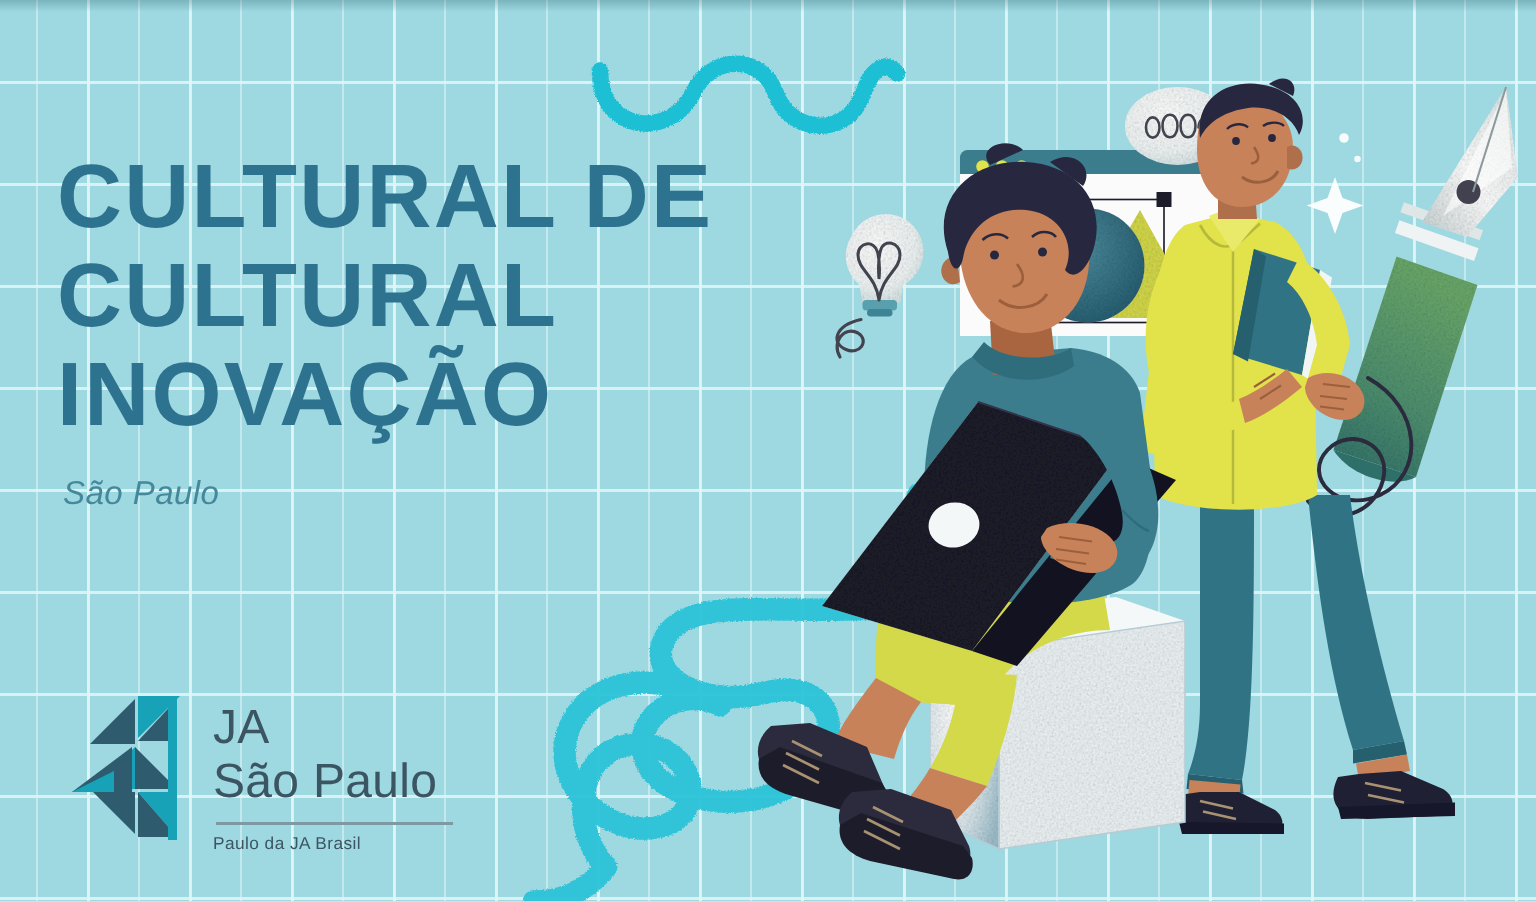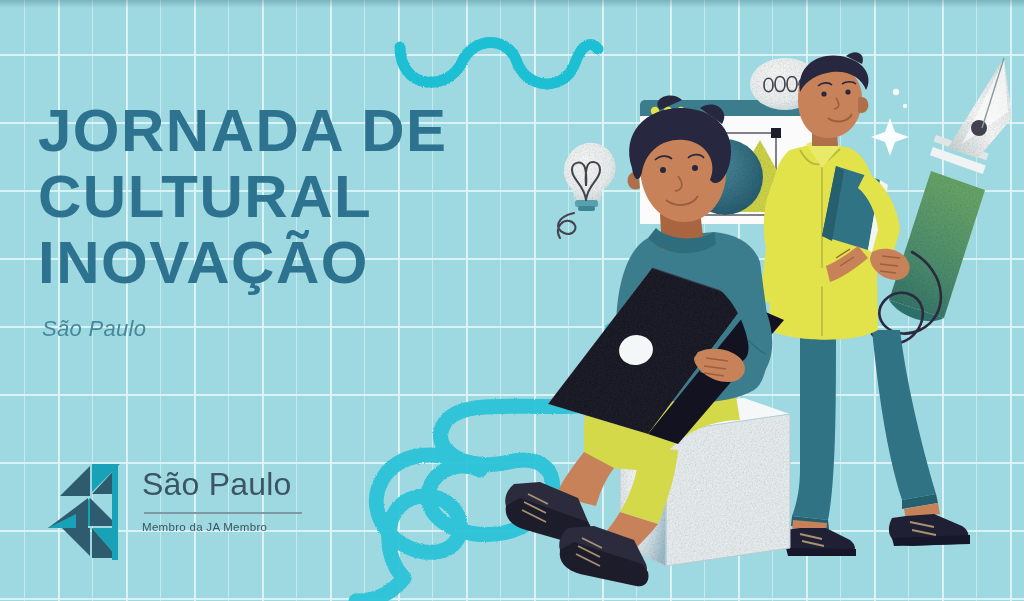--- a/index.html
+++ b/index.html
@@ -372,21 +372,21 @@
                C744 320, 732 300, 720 290 z" fill="#3b7d8c"></path>
       <path d="M698 352 C710 346, 730 348, 740 358 C750 368, 744 382, 728 382
                C710 382, 694 368, 694 358 z" fill="#c8825a"></path>
       <path d="M706 358 l22 3 M704 366 l22 3 M704 373 l20 3" stroke="#9c5f3c" stroke-width="1.4" fill="none"></path>
 
       <path d="M748 340 C754 346, 760 352, 766 354" fill="none" stroke="#2f6d7c" stroke-width="1.6"></path>
     </g>
   </svg>
 
   <div id="headline-block">
-    <div class="title-line">JORNADA DE</div>
+    <div class="title-line">CULTURAL DE</div>
     <div class="title-line">CULTURAL</div>
     <div class="title-line">INOVAÇÃO</div>
     <div id="event-subtitle">São Paulo</div>
   </div>
 
   <div id="logo-lockup">
     <svg id="logo-mark" viewBox="0 0 78 100">
       <polygon points="44,4 44,34 14,34" fill="#2e5c6e"></polygon>
       <polygon points="44,4 44,34 58,20" fill="#17a2b8" opacity="0"></polygon>
       <polygon points="46,2 74,2 46,30" fill="#17a2b8"></polygon>
@@ -395,19 +395,20 @@
       <polygon points="44,36 44,64 16,64" fill="#17a2b8"></polygon>
       <polygon points="44,36 44,64 72,64" fill="#2e5c6e"></polygon>
       <polygon points="2,66 42,36 42,66" fill="#2e5c6e"></polygon>
       <polygon points="2,66 30,66 30,52" fill="#17a2b8"></polygon>
       <polygon points="16,66 44,66 44,94" fill="#2e5c6e"></polygon>
       <polygon points="46,66 72,66 72,96" fill="#17a2b8"></polygon>
       <polygon points="46,66 72,96 46,96" fill="#2e5c6e"></polygon>
       <polygon points="72,2 72,98 66,98 66,2" fill="#17a2b8"></polygon>
     </svg>
     <div id="logo-text-col">
+      <div class="logo-word">JA</div>
       <div class="logo-word">São Paulo</div>
       <div id="logo-divider"></div>
-      <div id="logo-tagline">Membro da JA Membro</div>
+      <div id="logo-tagline">Paulo da JA Brasil</div>
     </div>
   </div>
 
 </div>
 
 </body></html>

